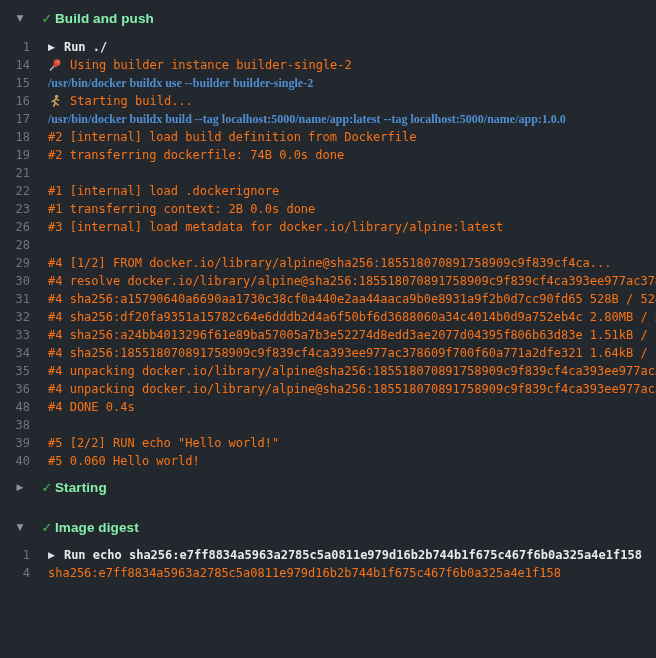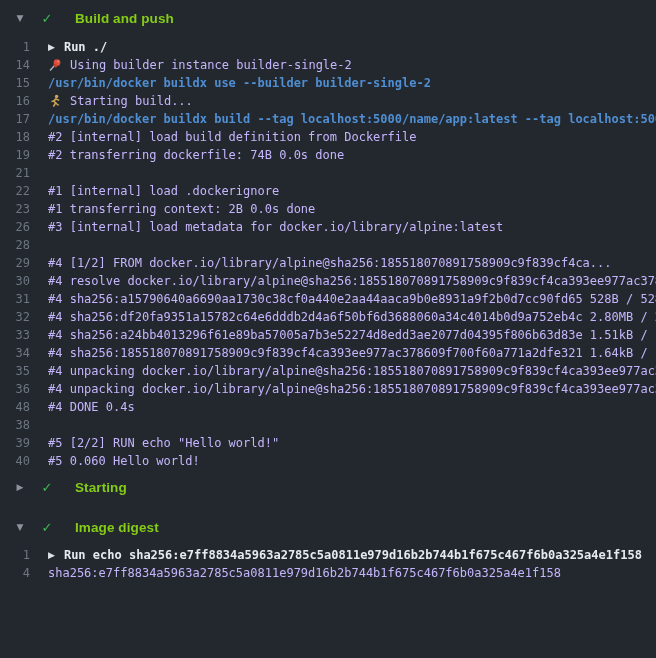--- a/index.html
+++ b/index.html
@@ -39,22 +39,22 @@
     flex: none;
     margin-left: 12px;
     width: 16px;
     color: #3fb950;
     font-family: "DejaVu Sans", sans-serif;
     font-size: 13px;
     font-weight: 700;
     text-align: center;
   }
   .section-title {
-    margin-left: 20px;
-    color: #84cc16;
+    margin-left: 0;
+    color: #86efac;
     font-family: "Liberation Sans", "DejaVu Sans", sans-serif;
     font-size: 13.5px;
     font-weight: 700;
     letter-spacing: .1px;
   }
   .log-lines { margin-top: 2px; }
   .log-line {
     display: flex;
     align-items: center;
     height: 18px;
@@ -67,24 +67,24 @@
     width: 30px;
     text-align: right;
     color: #6e7681;
     cursor: pointer;
   }
   .log-line .line-text {
     flex: none;
     display: flex;
     align-items: center;
     margin-left: 18px;
-    color: #c4b5fd;
+    color: #f97316;
     overflow: hidden;
   }
-  .log-line.cmd .line-text { color: #4f8ed2; font-weight: 700; }
+  .log-line.cmd .line-text { color: #4f8ed2; font-weight: 700; font-family: Liberation Serif, serif; }
   .log-line.group .line-text { color: #e6ebf0; font-weight: 700; }
   .group-arrow {
     font-family: "DejaVu Sans", sans-serif;
     font-size: 9px;
     color: #dde2e8;
     margin-right: 9px;
     cursor: pointer;
   }
   .emoji-icon {
     display: inline-block;

